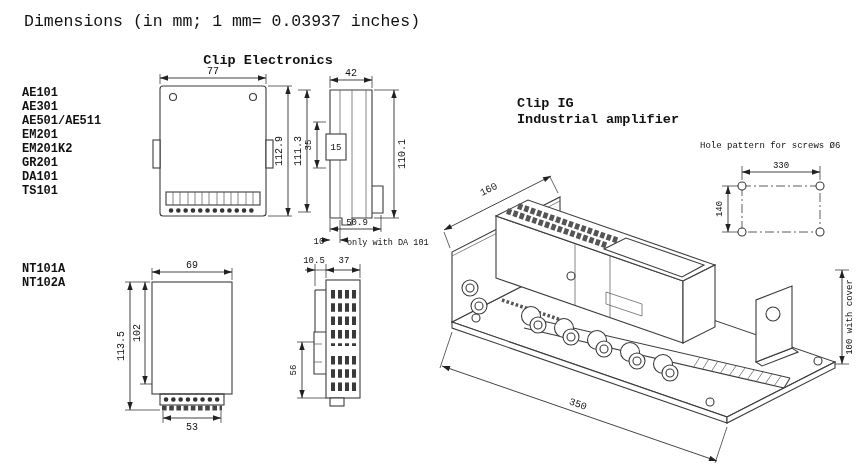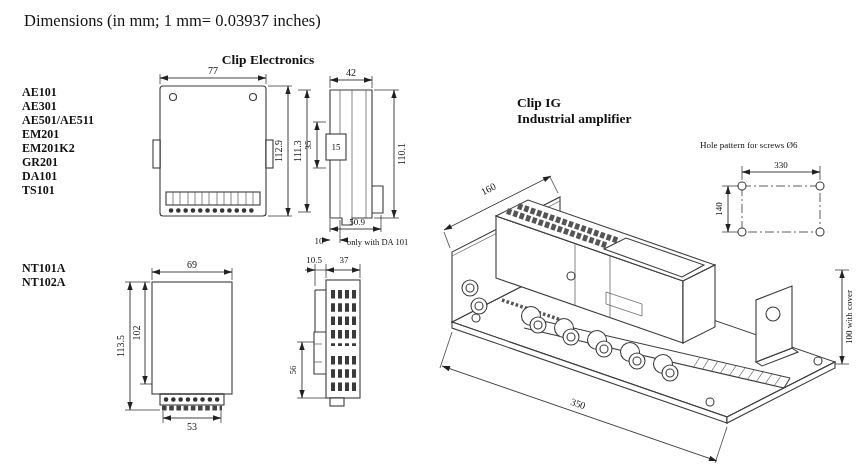--- a/index.html
+++ b/index.html
@@ -1,17 +1,17 @@
 <!DOCTYPE html>
 <html><head>
 <meta charset="utf-8">
 <style>
   html,body{margin:0;padding:0;background:#fff;}
   .canvas{position:relative;width:862px;height:469px;background:#ffffff;
-          font-family:Liberation Serif, serif;color:#7f1d1d;overflow:hidden;}
+          font-family:Liberation Mono, monospace;color:#7f1d1d;overflow:hidden;}
   svg{position:absolute;left:0;top:0;}
   text{fill:#111;}
   .ttl{font-size:16.5px;}
   .hd{font-size:13.5px;font-weight:bold;}
   .mdl{font-size:12px;font-weight:bold;}
   .dt{font-size:10px;}
   .dt9{font-size:9px;}
   .dt8{font-size:8.5px;}
   .ol{fill:none;stroke:#3c3c3c;stroke-width:1.1;}
   .olw{fill:#ffffff;stroke:#3c3c3c;stroke-width:1.1;}

